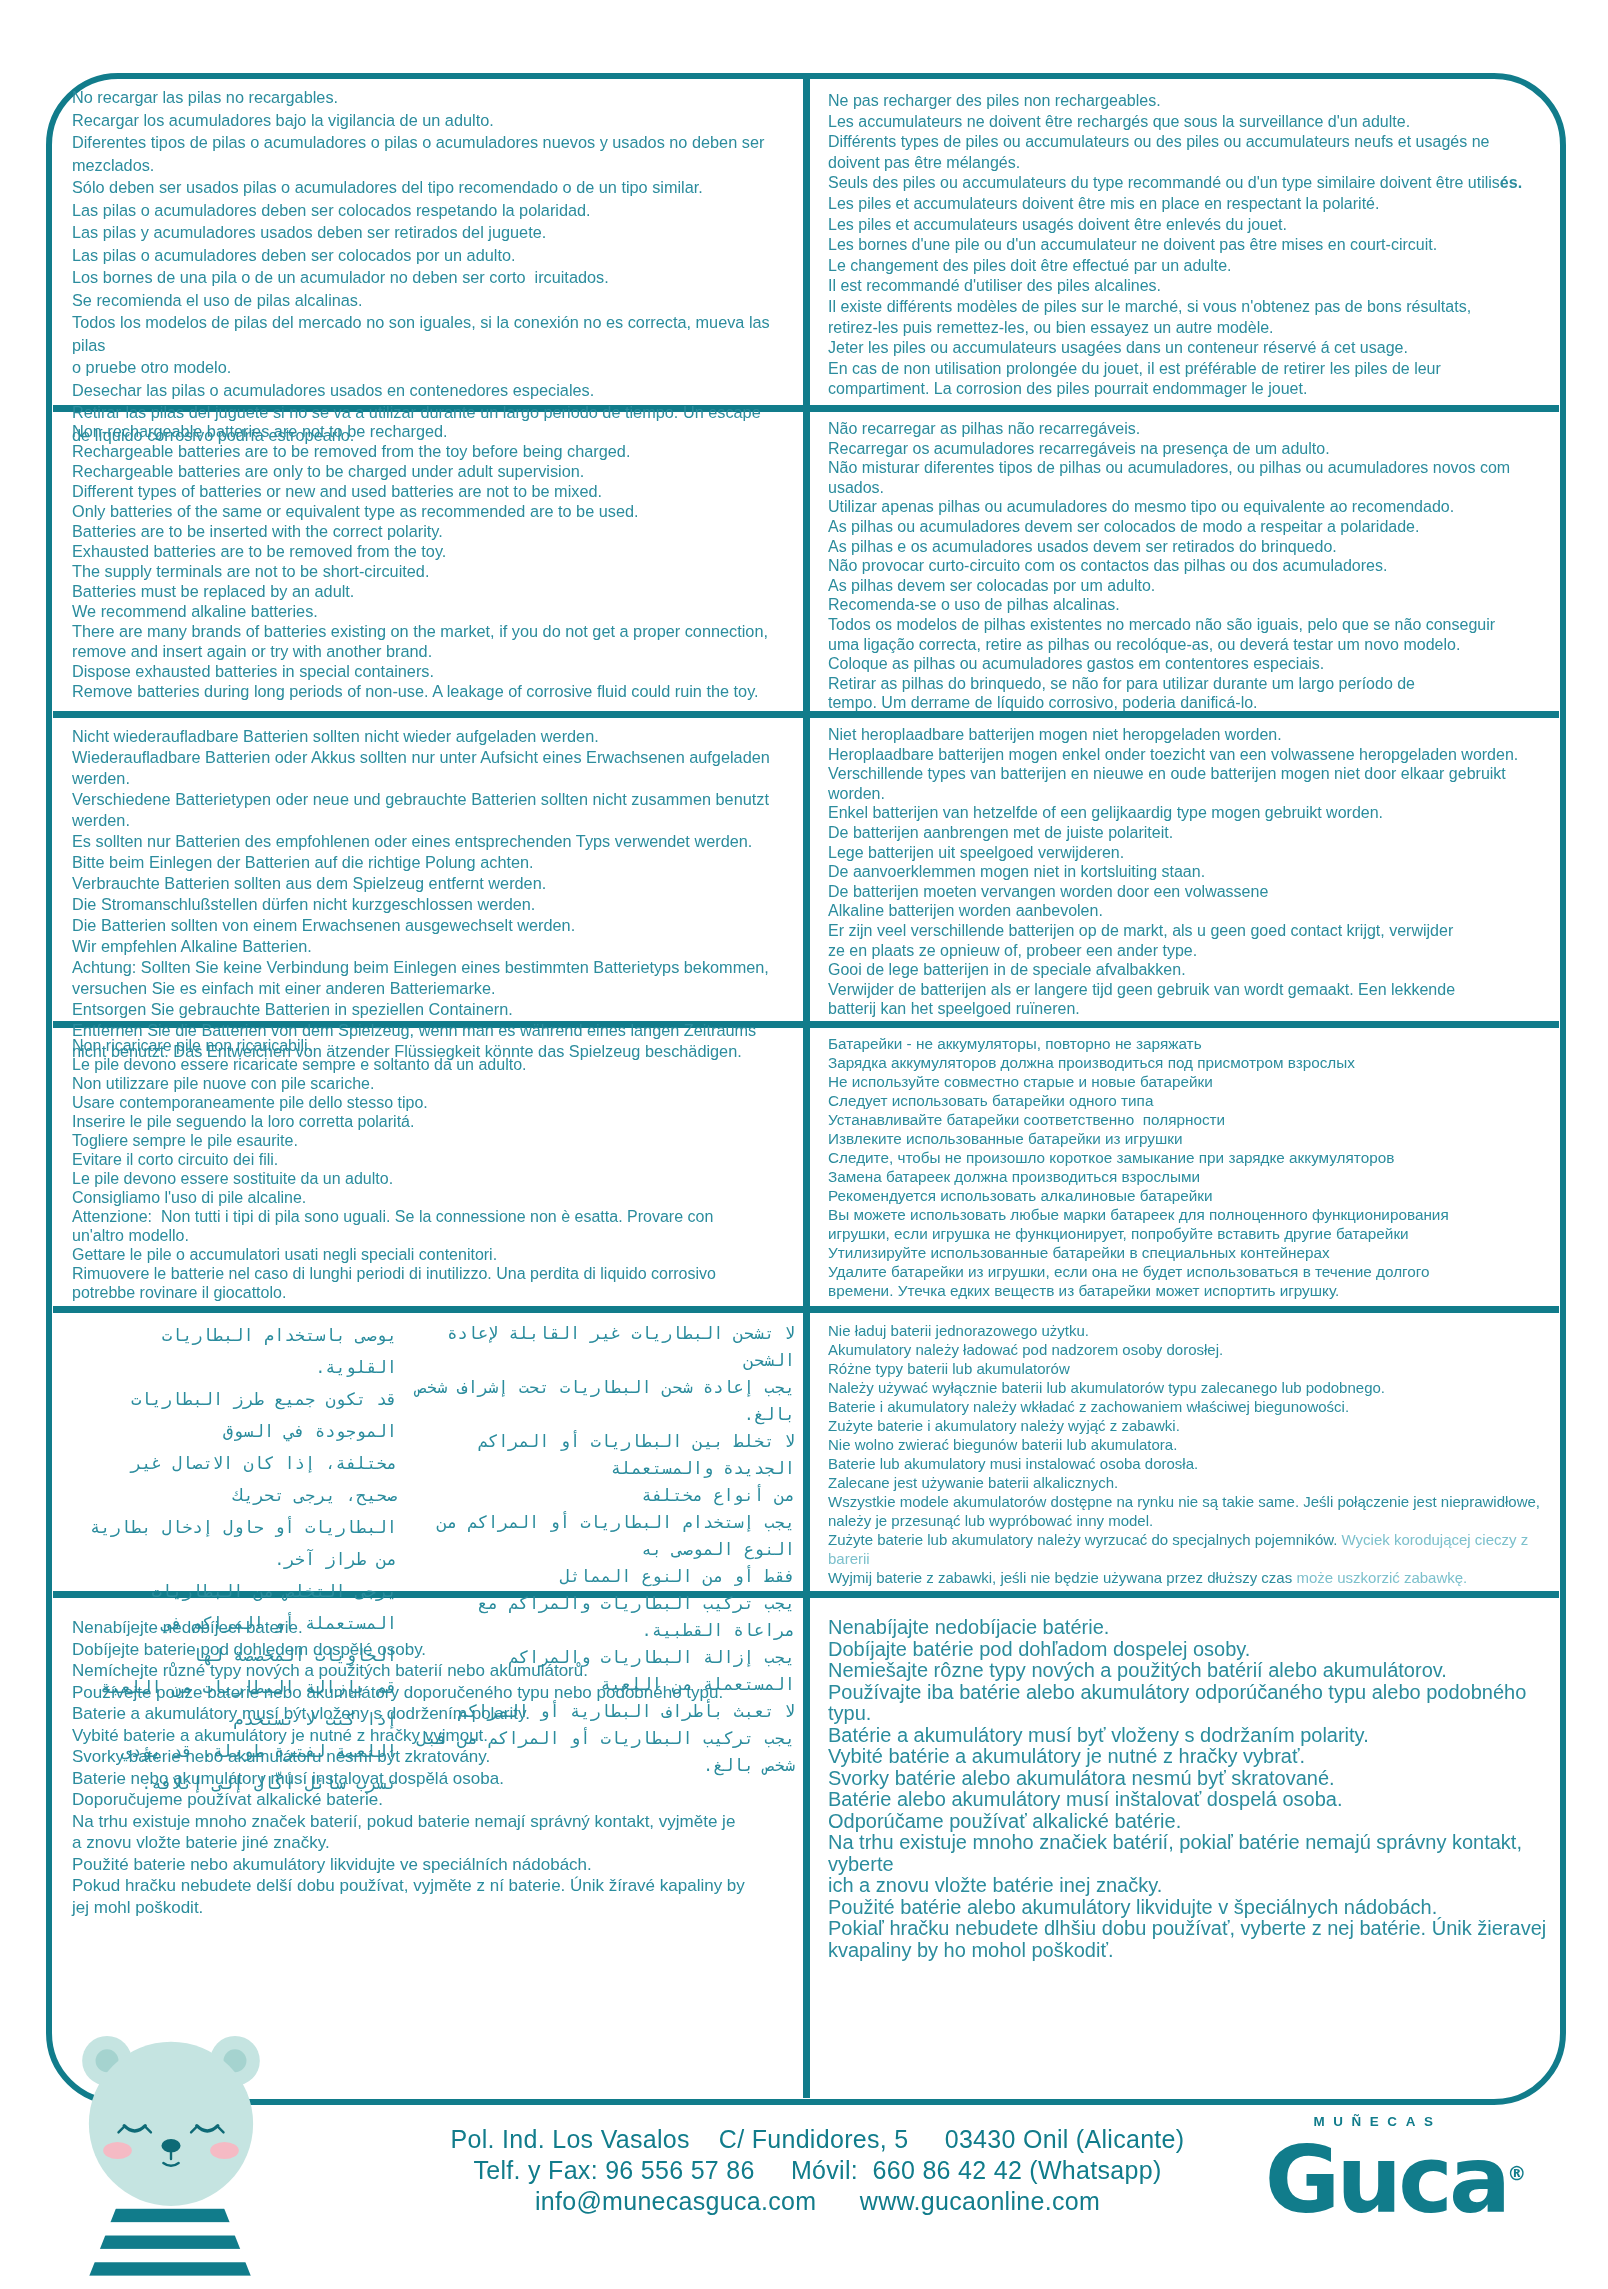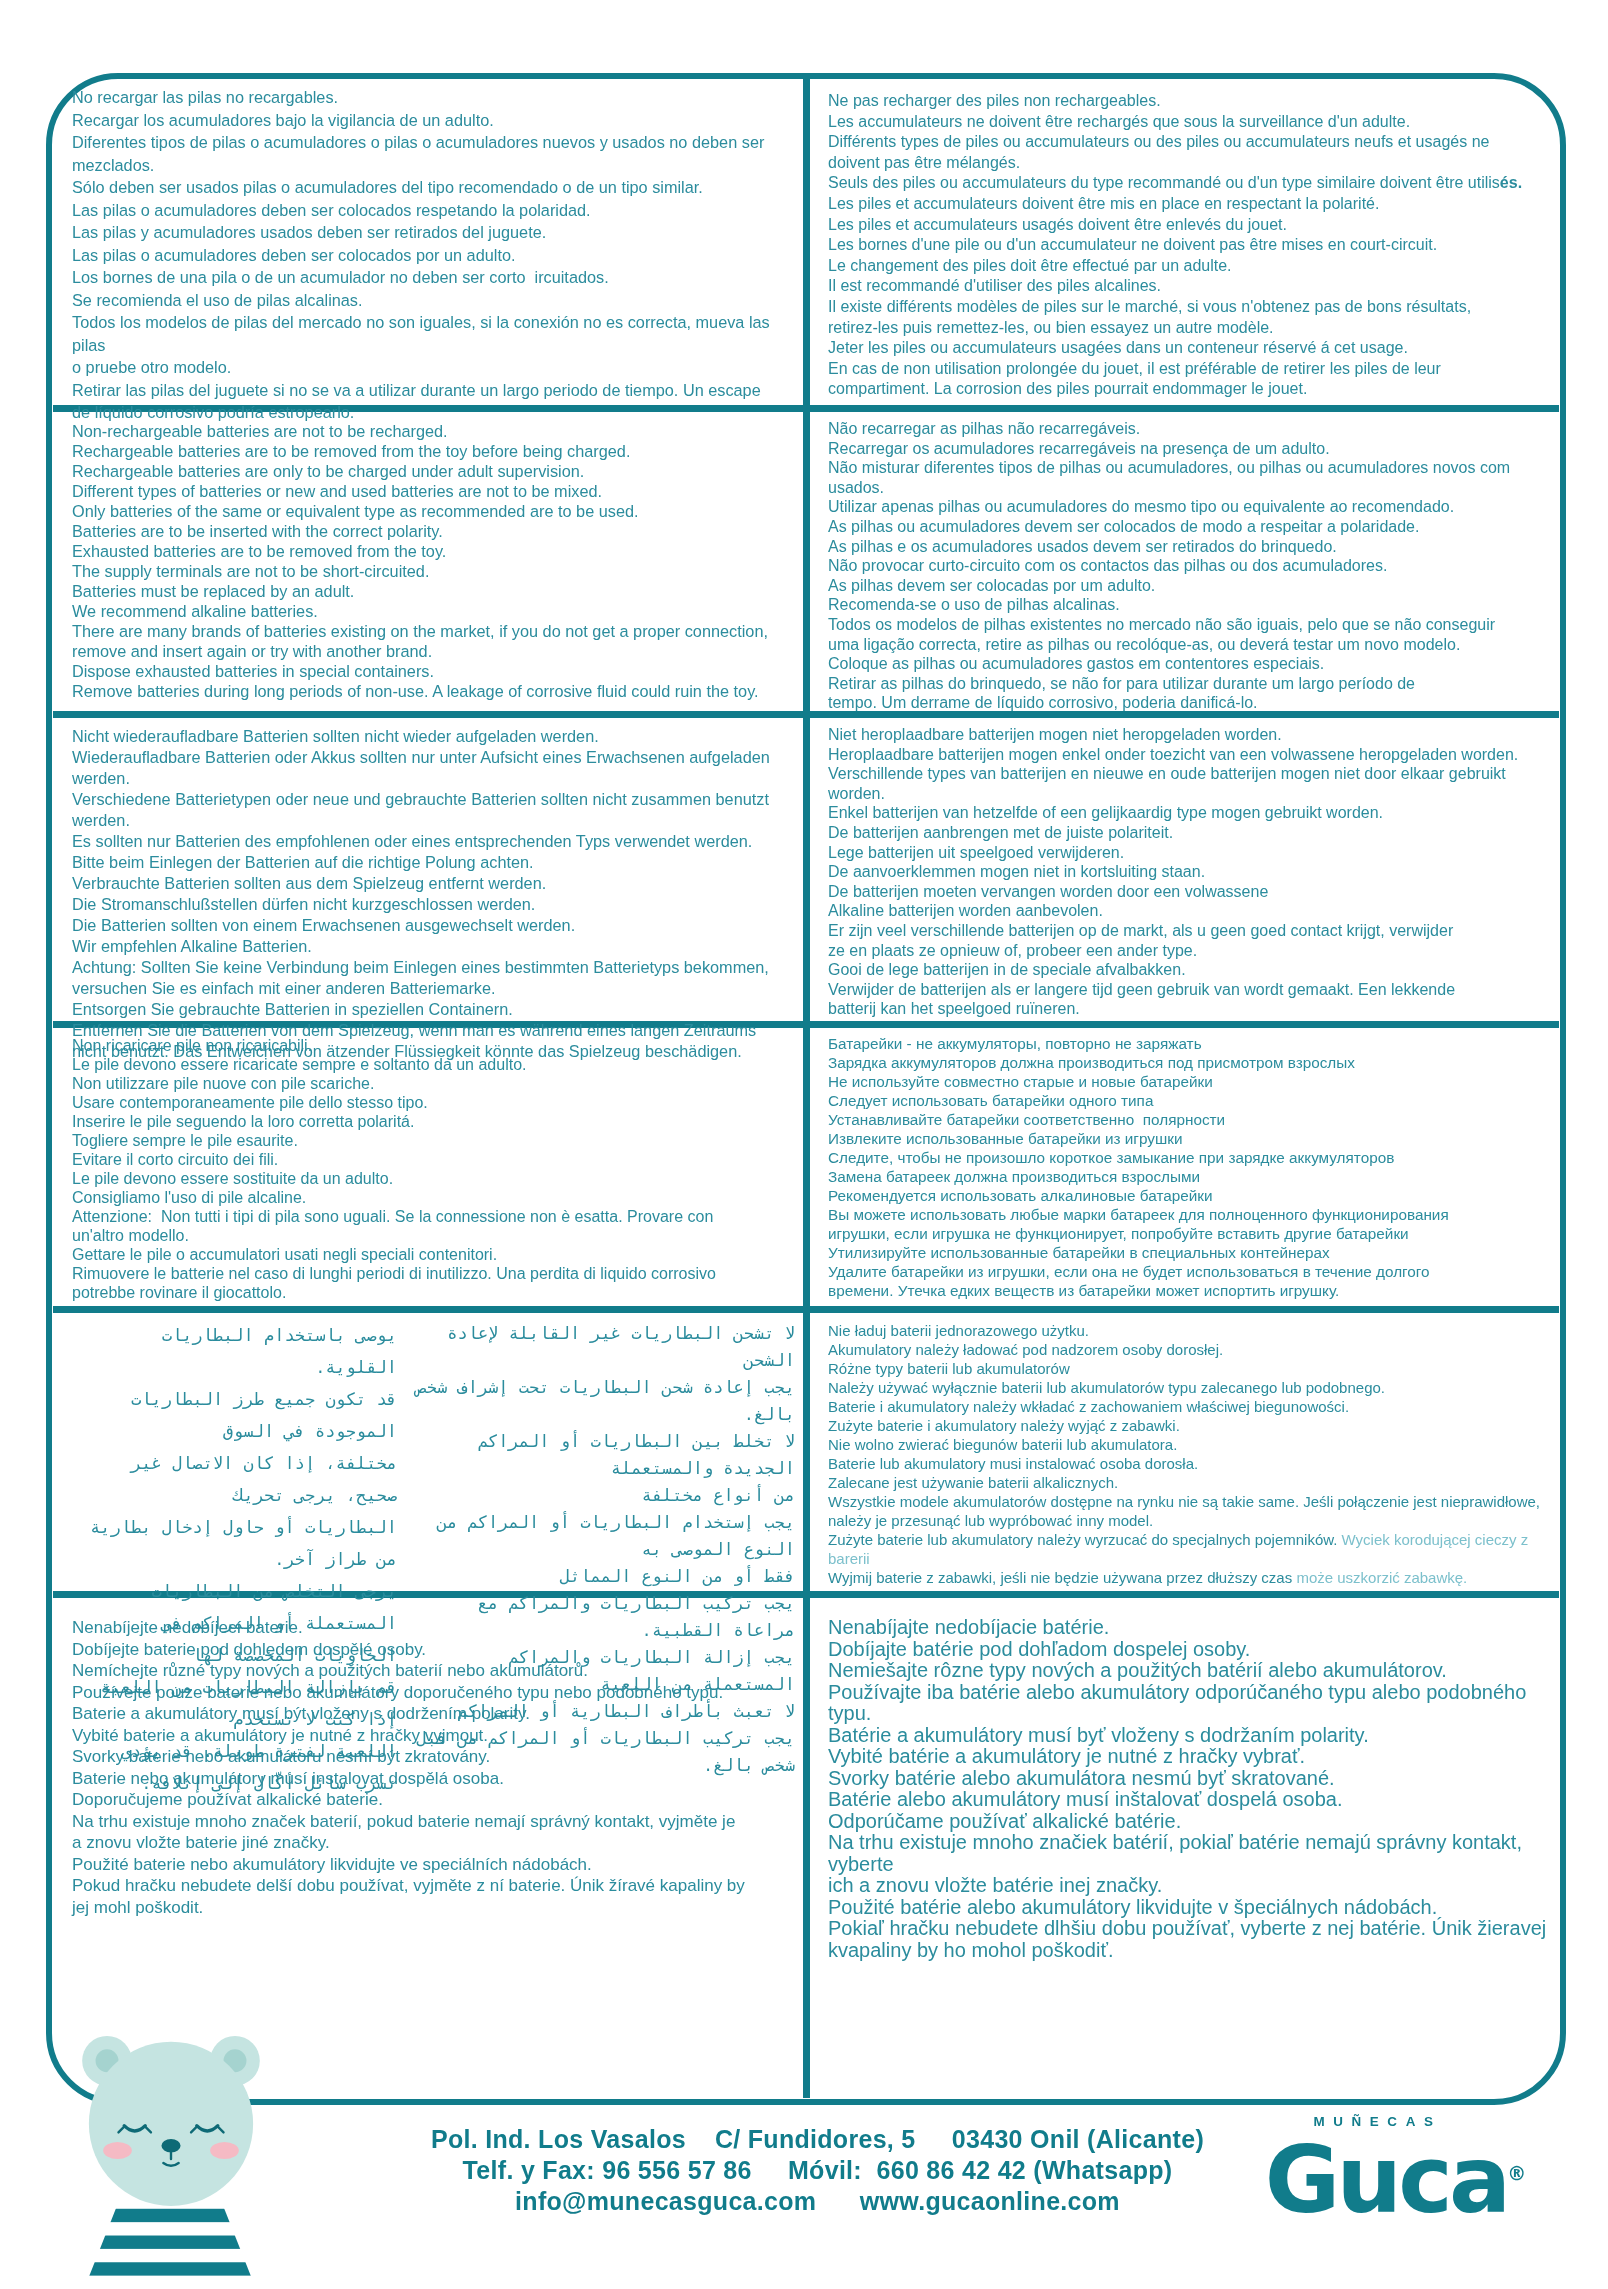--- a/index.html
+++ b/index.html
@@ -36,21 +36,21 @@
   .b-pl{left:828px;top:1321px;width:734px;font-size:15px;line-height:19px;}
   .b-cs{left:72px;top:1617px;width:723px;font-size:17px;line-height:21.5px;}
   .b-sk{left:828px;top:1617px;width:728px;font-size:20px;line-height:21.5px;}
 
   .ar-row{display:flex;justify-content:space-between;direction:rtl;}
   .ar-col{direction:rtl;text-align:right;font-family:Liberation Mono, monospace;}
   .ar-col-right{width:382px;line-height:27px;}
   .ar-col-left{width:325px;line-height:32px;}
 
   .contact{position:absolute;left:268px;top:2124px;width:1099px;text-align:center;color:var(--accent);}
-  .contact .cline{white-space:pre;font-size:25px;line-height:31px;font-weight:bold;letter-spacing:0.3px;}
+  .contact .cline{white-space:pre;font-size:25px;line-height:31px;font-weight:normal;letter-spacing:0.3px;}
 
   .logo{position:absolute;left:1233px;top:2114px;width:325px;text-align:center;color:var(--accent);}
   .logo-small{font-size:13.4px;letter-spacing:8.6px;font-weight:bold;text-align:center;padding-right:36px;}
   .logo-big{font-family:"DejaVu Sans",sans-serif;font-size:92px;font-weight:bold;letter-spacing:-3.8px;line-height:88px;position:relative;}
   .logo-reg{font-size:19px;font-weight:bold;vertical-align:super;letter-spacing:0;}
 
   .bear{position:absolute;left:57px;top:2034px;width:228px;height:255px;}
 </style>
 </head>
 <body>
@@ -70,20 +70,21 @@
       <p class="line">Recargar los acumuladores bajo la vigilancia de un adulto.</p>
       <p class="line">Diferentes tipos de pilas o acumuladores o pilas o acumuladores nuevos y usados no deben ser mezclados.</p>
       <p class="line">Sólo deben ser usados pilas o acumuladores del tipo recomendado o de un tipo similar.</p>
       <p class="line">Las pilas o acumuladores deben ser colocados respetando la polaridad.</p>
       <p class="line">Las pilas y acumuladores usados deben ser retirados del juguete.</p>
       <p class="line">Las pilas o acumuladores deben ser colocados por un adulto.</p>
       <p class="line">Los bornes de una pila o de un acumulador no deben ser corto  ircuitados.</p>
       <p class="line">Se recomienda el uso de pilas alcalinas.</p>
       <p class="line">Todos los modelos de pilas del mercado no son iguales, si la conexión no es correcta, mueva las pilas</p>
       <p class="line">o pruebe otro modelo.</p>
+      <p class="line">Desechar las pilas o acumuladores usados en contenedores especiales.</p>
       <p class="line">Retirar las pilas del juguete si no se va a utilizar durante un largo periodo de tiempo. Un escape</p>
       <p class="line">de líquido corrosivo podría estropearlo.</p>
     </div>
   <div class="block b-fr">
       <p class="line">Ne pas recharger des piles non rechargeables.</p>
       <p class="line">Les accumulateurs ne doivent être rechargés que sous la surveillance d'un adulte.</p>
       <p class="line">Différents types de piles ou accumulateurs ou des piles ou accumulateurs neufs et usagés ne</p>
       <p class="line">doivent pas être mélangés.</p>
       <p class="line"><span>Seuls des piles ou accumulateurs du type recommandé ou d'un type similaire doivent être utilis</span><span class="bold">és.</span></p>
       <p class="line">Les piles et accumulateurs doivent être mis en place en respectant la polarité.</p>

